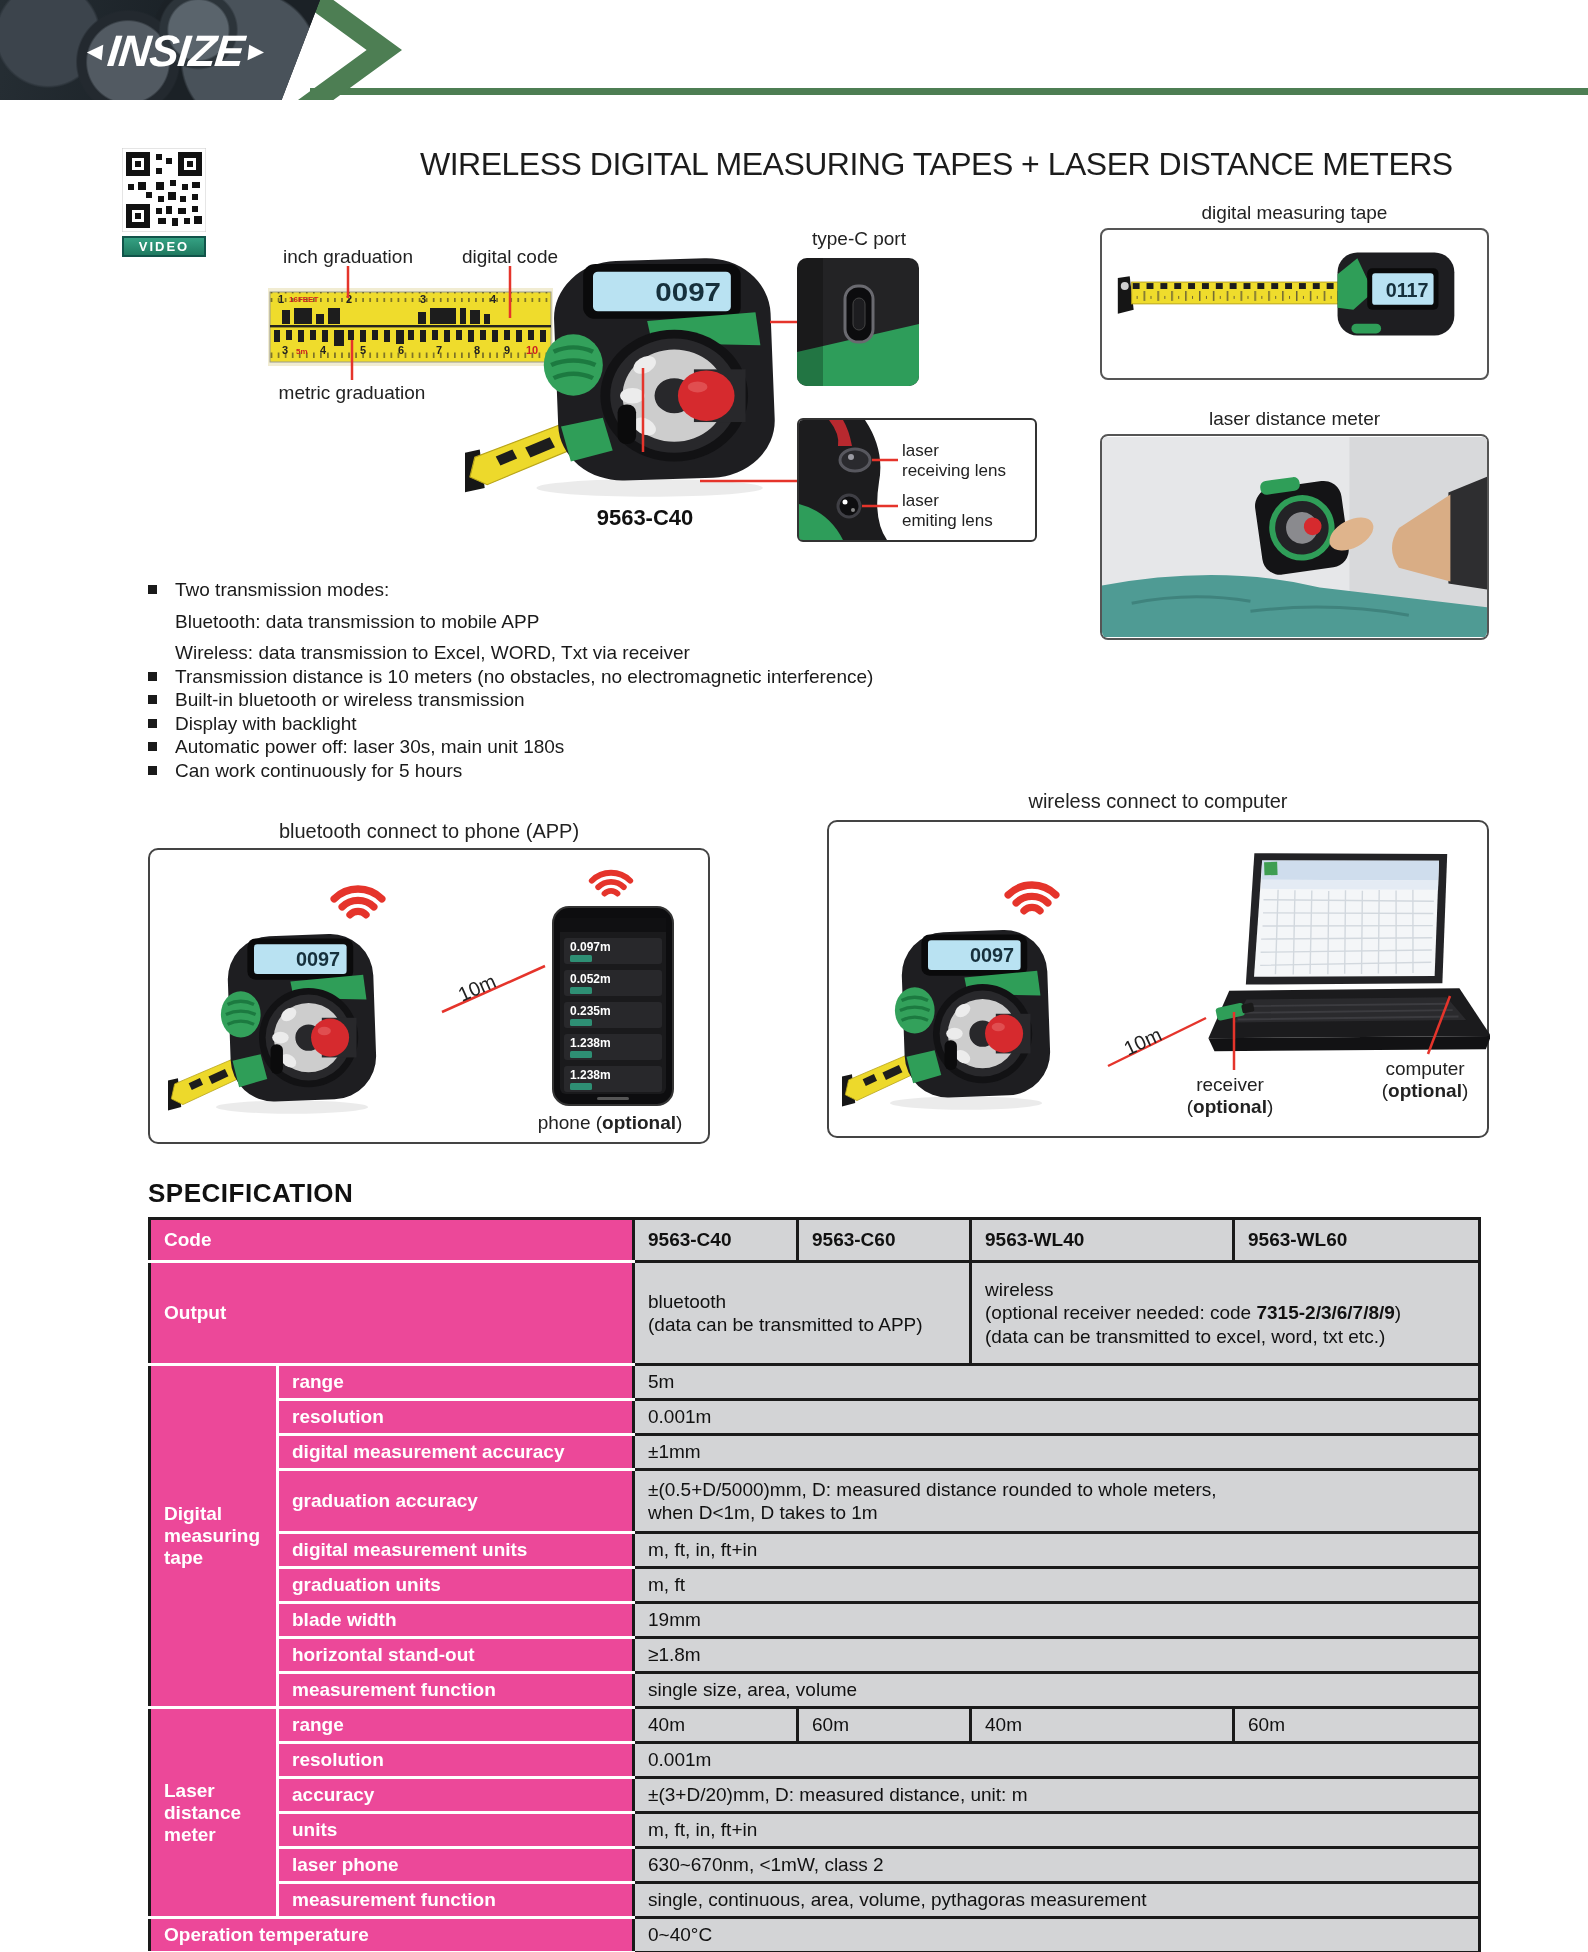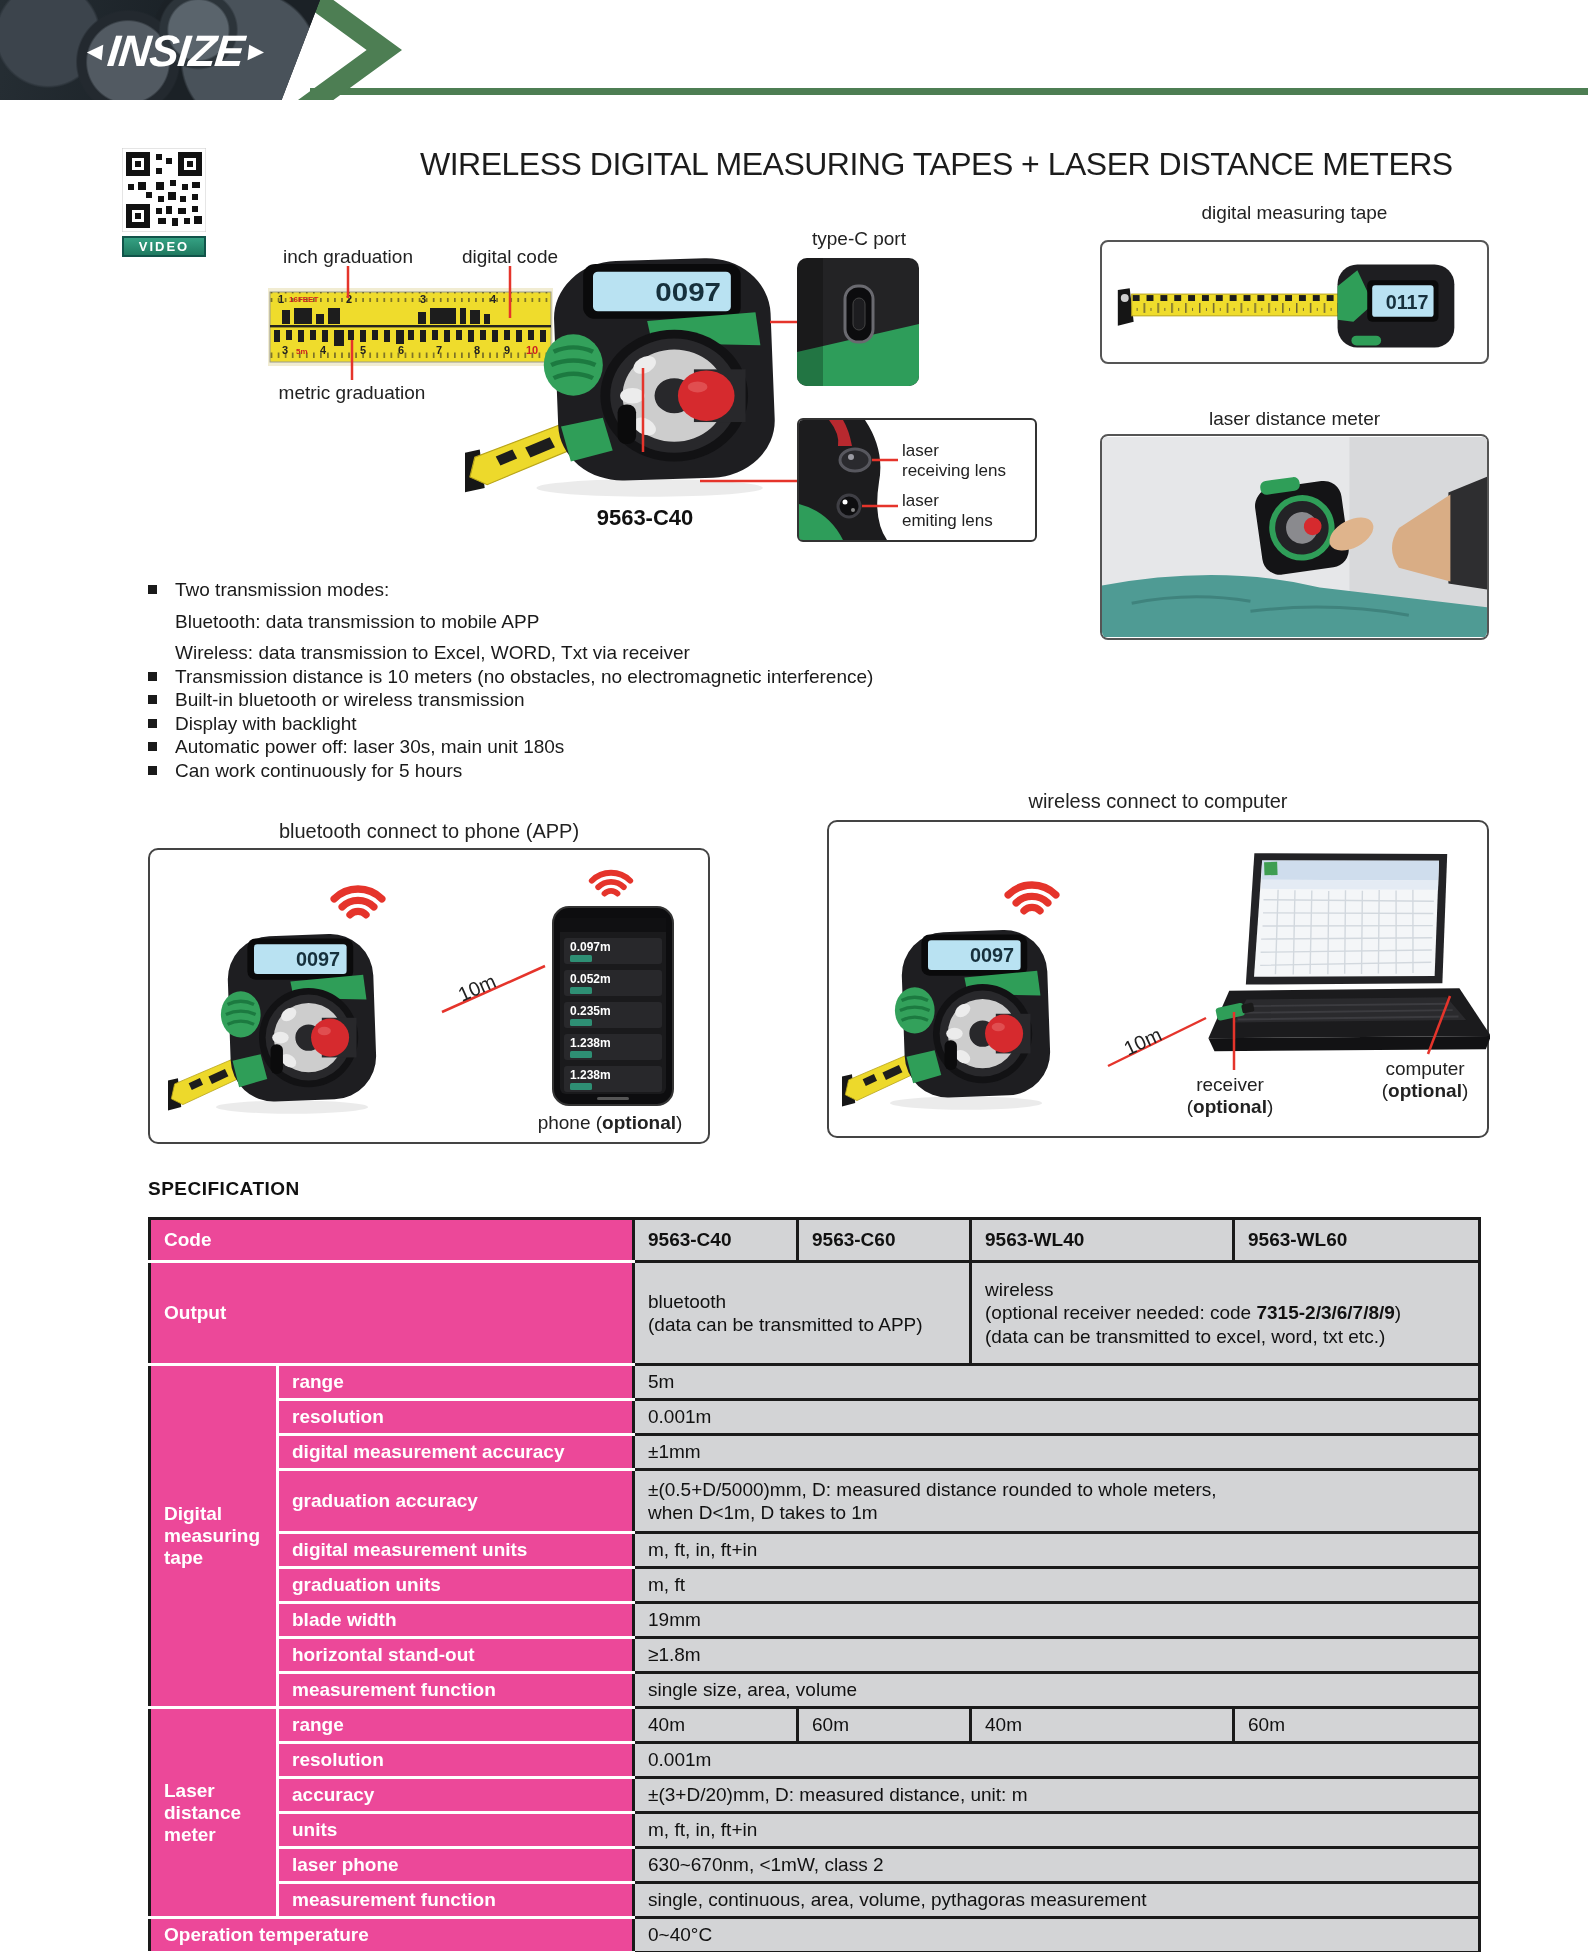--- a/index.html
+++ b/index.html
@@ -41,21 +41,21 @@
   
   .features{position:absolute;left:148px;top:578px;width:1200px;font-size:19px;line-height:23.5px;color:#1a1a1a;}
   .feat{position:relative;padding-left:27px;}
   .feat .sq{position:absolute;left:0;top:7px;width:9px;height:9px;background:#1a1a1a;}
   .feat.sub{padding-left:27px;margin-top:8px;}
   
   .dbox{position:absolute;border:2px solid #444;border-radius:10px;box-sizing:border-box;background:#fff;}
   .dbox-label{position:absolute;text-align:center;font-size:20px;color:#222;}
   .cap{position:absolute;text-align:center;font-size:19px;color:#222;line-height:22px;}
   
-  .spec-head{position:absolute;left:148px;top:1178px;font-size:19px;font-weight:bold;letter-spacing:0.5px;color:#111;}
+  .spec-head{position:absolute;left:148px;top:1178px;font-size:26px;font-weight:bold;letter-spacing:0.5px;color:#111;}
   table.spec{position:absolute;left:148px;top:1217px;width:1330px;border-collapse:collapse;
              table-layout:fixed;font-size:19px;}
   table.spec th,table.spec td{vertical-align:middle;}
   th.g{background:#ec4899;color:#fff;font-weight:bold;text-align:left;
        padding:2px 8px 2px 13px;border:3px solid #fff;}
   th.g.dr{border-right-color:#1a1a1a;}
   th.g.dl{border-left-color:#1a1a1a;}
   th.g.dt{border-top-color:#1a1a1a;}
   td.v{background:#d3d4d6;color:#111;padding:2px 8px 2px 13px;border:3px solid #1a1a1a;
        line-height:1.22;}
@@ -287,21 +287,21 @@
       <g font-size="17" fill="#222">
         <text x="103" y="36">laser</text>
         <text x="103" y="56">receiving lens</text>
         <text x="103" y="86">laser</text>
         <text x="103" y="106">emiting lens</text>
       </g>
     </svg>
   </div>
 
   <div class="panel-label" style="top:202px">digital measuring tape</div>
-  <div class="panel-box" style="top:240px;height:124px">
+  <div class="panel-box" style="top:228px;height:152px">
     <svg width="385" height="120" viewBox="0 0 389 120">
       <defs>
         <pattern id="tapep" width="14" height="22" patternUnits="userSpaceOnUse">
           <rect width="14" height="22" fill="#efdc2c"></rect>
           <rect x="3" y="9" width="7" height="6" fill="#1c1c1c"></rect>
           <rect x="0" y="0" width="1.5" height="5" fill="#6a6234"></rect>
           <rect x="7" y="0" width="1" height="3" fill="#6a6234"></rect>
           <rect x="0" y="17" width="1.5" height="5" fill="#6a6234"></rect>
         </pattern>
       </defs>

